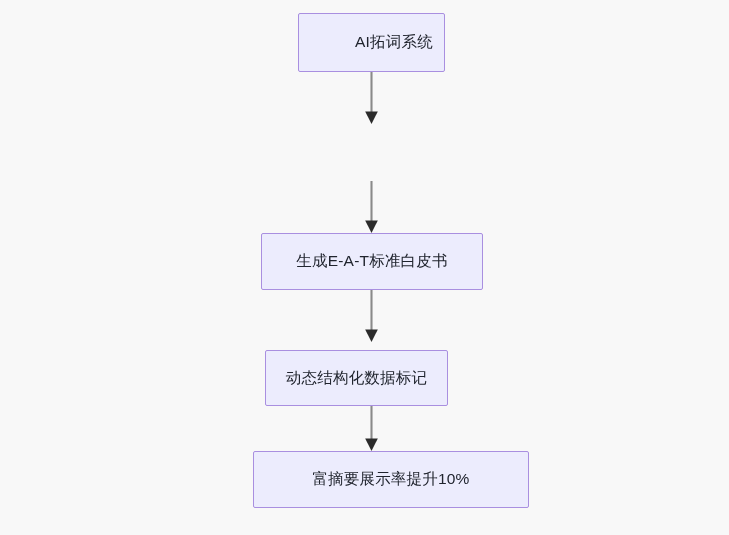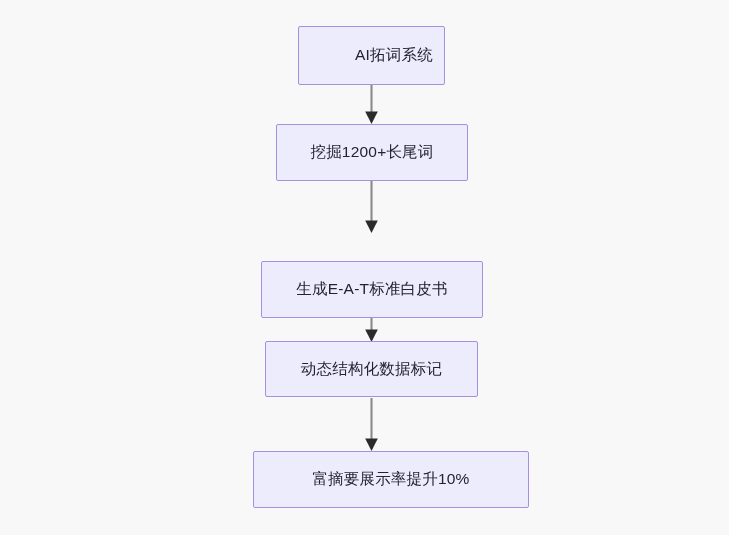--- a/index.html
+++ b/index.html
@@ -36,24 +36,24 @@
     letter-spacing: 0.2px;
     white-space: nowrap;
     text-align: center;
   }
 
   .node-label {
     display: block;
   }
 
   
-  #node-0 { left: 298px; top: 26px;  width: 147px; height: 59px; padding-left: 45px; }
+  #node-0 { left: 298px; top: 13px;  width: 147px; height: 59px; padding-left: 45px; }
   #node-1 { left: 276px; top: 124px; width: 192px; height: 57px; }
-  #node-2 { left: 261px; top: 233px; width: 222px; height: 57px; margin-top: 28px; }
-  #node-3 { left: 265px; top: 341px; width: 213px; height: 56px; }
+  #node-2 { left: 261px; top: 233px; width: 222px; height: 57px; }
+  #node-3 { left: 265px; top: 350px; width: 183px; height: 56px; }
   #node-4 { left: 253px; top: 451px; width: 276px; height: 57px; }
 
   .edge {
     position: absolute;
     left: 0;
     top: 0;
     width: 729px;
     height: 535px;
     pointer-events: none;
     overflow: visible;
@@ -93,23 +93,20 @@
     <g>
       <path class="edge-line" d="M371.5,398 L371.5,443"></path>
       <polygon class="edge-head" points="371.5,451 365.2,438.5 377.8,438.5"></polygon>
     </g>
   </svg>
 
   <div class="node" id="node-0">
     <span class="node-label">AI拓词系统</span>
   </div>
 
-  <div class="node" id="node-1">
-    <span class="node-label">挖掘1200+长尾词</span>
-  </div>
 
   <div class="node" id="node-2">
     <span class="node-label">生成E-A-T标准白皮书</span>
   </div>
 
   <div class="node" id="node-3">
     <span class="node-label">动态结构化数据标记</span>
   </div>
 
   <div class="node" id="node-4">

